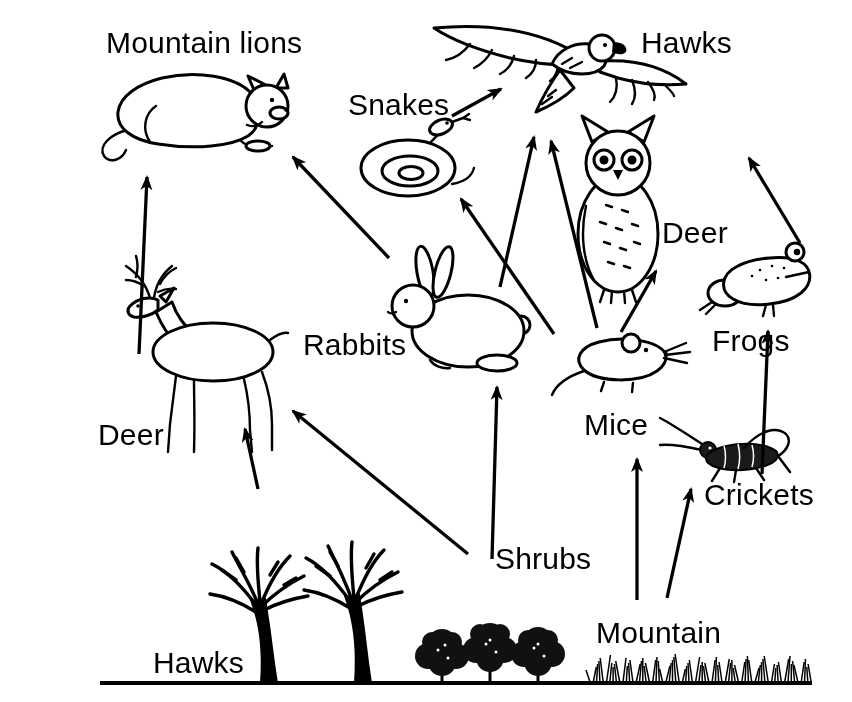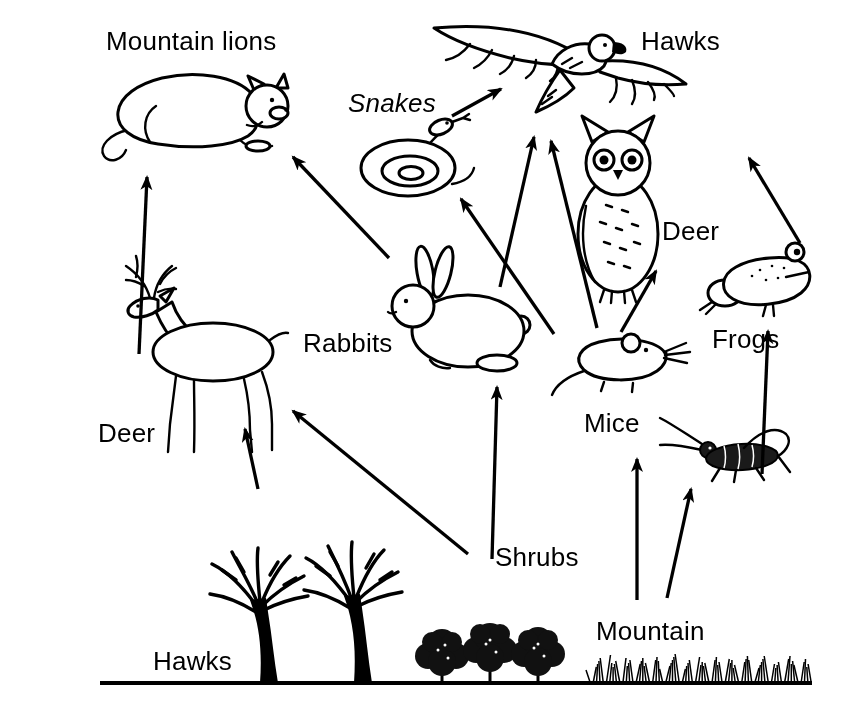--- a/index.html
+++ b/index.html
@@ -2,27 +2,27 @@
 <html><head>
 <meta charset="utf-8">
 <style>
   html,body{margin:0;padding:0;background:#fff;}
   .stage{
     position:relative;width:852px;height:702px;background:#fff;overflow:hidden;
     font-family:"Liberation Sans",sans-serif;
   }
   .stage svg{position:absolute;left:0;top:0;z-index:1;}
   .node-label{
-    position:absolute;z-index:2;font-size:26px;color:#000;white-space:nowrap;
+    position:absolute;z-index:2;font-size:30px;color:#000;white-space:nowrap;
     letter-spacing:.2px;
     text-align:center;
   }
   .lbl-mountain-lions{left:106px;top:26px;}
   .lbl-hawks{left:610px;top:26px;margin-left:31px;}
-  .lbl-snakes{left:348px;top:88px;font-style:italic;}
+  .lbl-snakes{left:348px;top:88px;}
   .lbl-owls{left:662px;top:216px;}
   .lbl-rabbits{left:303px;top:328px;}
   .lbl-mice{left:584px;top:408px;}
   .lbl-frogs{left:712px;top:324px;}
   .lbl-deer{left:98px;top:418px;}
   .lbl-crickets{left:704px;top:478px;}
   .lbl-trees{left:153px;top:646px;}
   .lbl-shrubs{left:448px;top:542px;margin-left:47px;}
   .lbl-grasses{left:596px;top:616px;}
   .edge-arrow{stroke:#000;stroke-width:3.3px;}
@@ -333,16 +333,17 @@
   </svg>
 
   <div class="node-label lbl-mountain-lions">Mountain lions</div>
   <div class="node-label lbl-hawks">Hawks</div>
   <div class="node-label lbl-snakes">Snakes</div>
   <div class="node-label lbl-owls">Deer</div>
   <div class="node-label lbl-rabbits">Rabbits</div>
   <div class="node-label lbl-mice">Mice</div>
   <div class="node-label lbl-frogs">Frogs</div>
   <div class="node-label lbl-deer">Deer</div>
+  <div class="node-label lbl-crickets">Crickets</div>
   <div class="node-label lbl-trees">Hawks</div>
   <div class="node-label lbl-shrubs">Shrubs</div>
   <div class="node-label lbl-grasses">Mountain</div>
 </div>
 
 </body></html>

